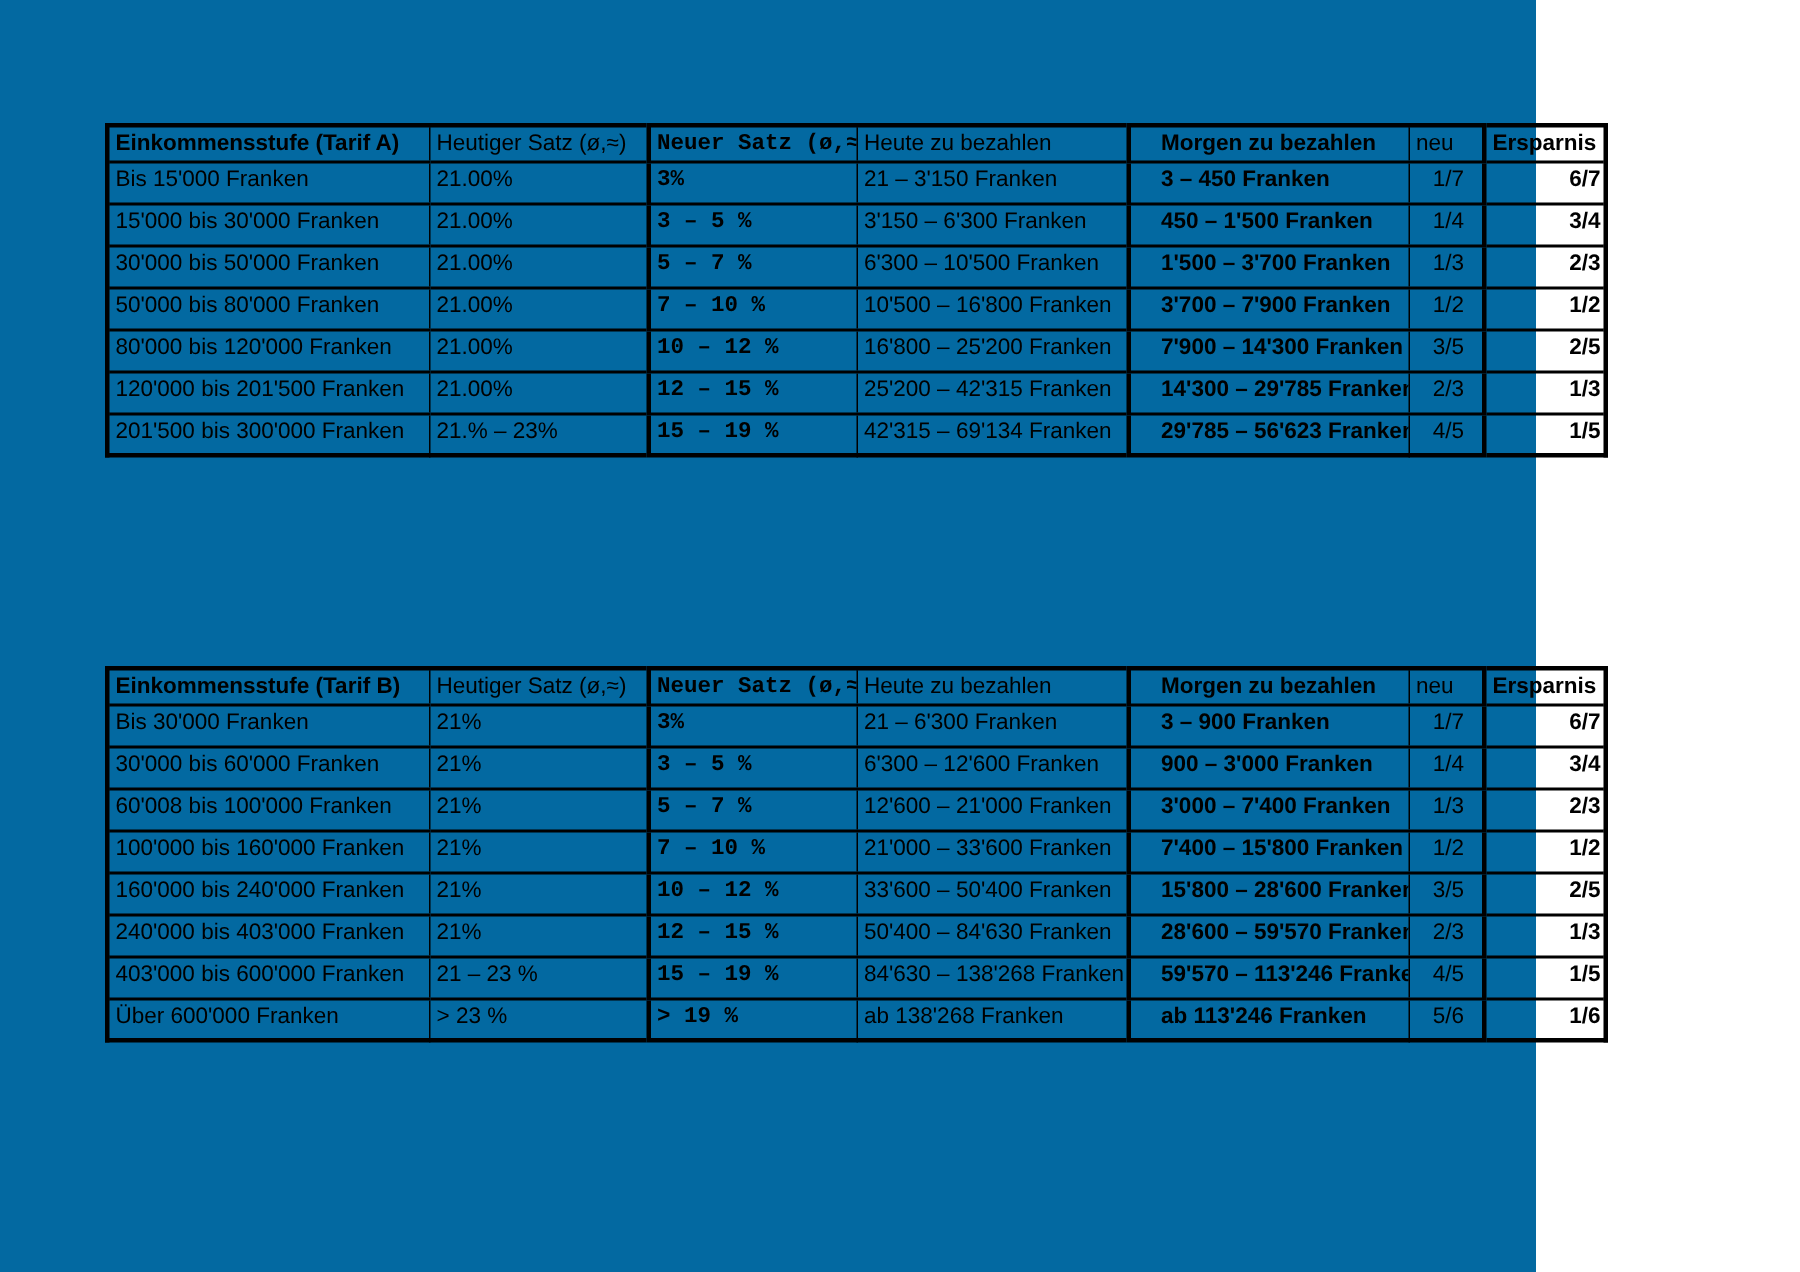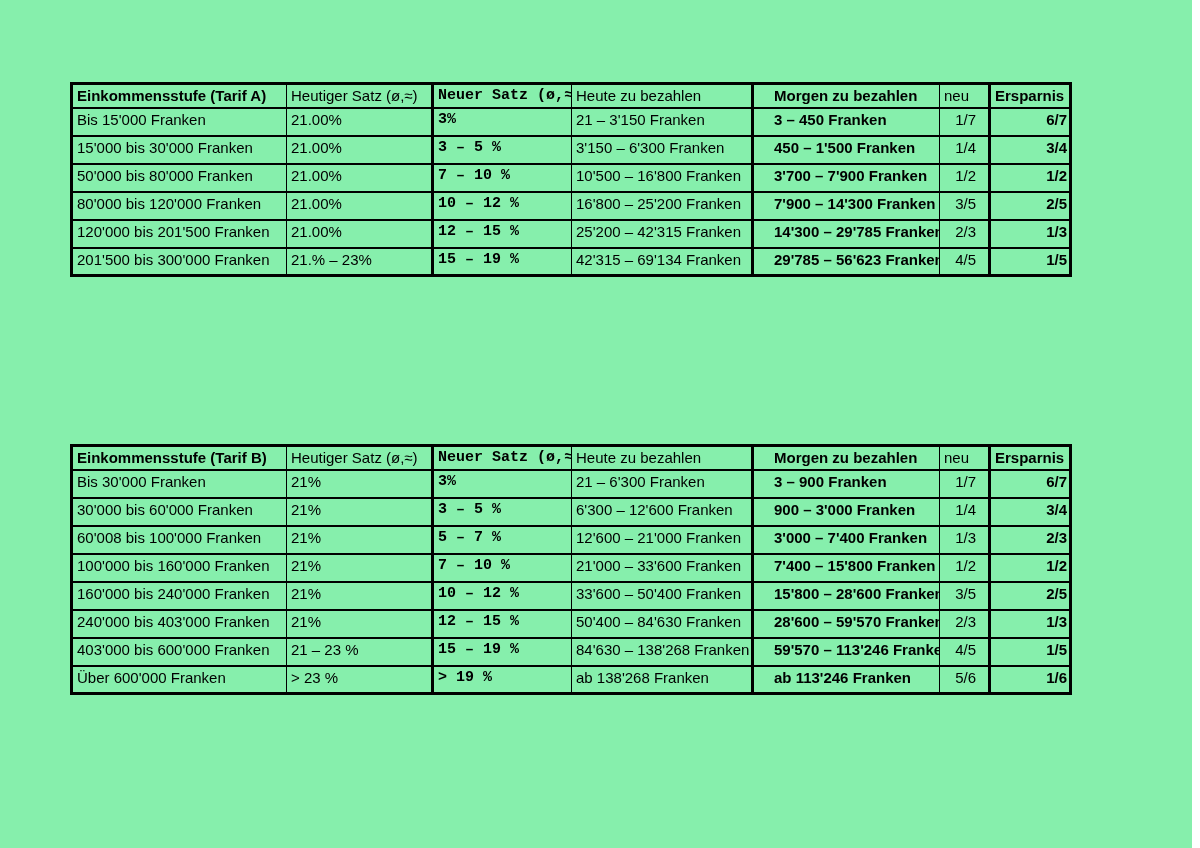--- a/index.html
+++ b/index.html
@@ -2,23 +2,23 @@
 <html><head>
 <meta charset="utf-8">
 <style>
   html, body {
     margin: 0;
     padding: 0;
     background: #ffffff;
   }
   .page {
     position: relative;
-    width: 1192px;
+    width: 1024px;
     height: 848px;
-    background: #86efac;
+    background: #0369a1;
     font-family: "Liberation Sans", sans-serif;
     color: #000000;
   }
   table.tarif {
     position: absolute;
     left: 70px;
     border-collapse: collapse;
     table-layout: fixed;
     width: 999px;
     border: 3px solid #000000;
@@ -94,20 +94,29 @@
         <tr>
           <td class="c0">15'000 bis 30'000 Franken</td>
           <td class="c1">21.00%</td>
           <td class="c2">3 – 5 %</td>
           <td class="c3">3'150 – 6'300 Franken</td>
           <td class="c4">450 – 1'500 Franken</td>
           <td class="c5">1/4</td>
           <td class="c6">3/4</td>
         </tr>
         <tr>
+          <td class="c0">30'000 bis 50'000 Franken</td>
+          <td class="c1">21.00%</td>
+          <td class="c2">5 – 7 %</td>
+          <td class="c3">6'300 – 10'500 Franken</td>
+          <td class="c4">1'500 – 3'700 Franken</td>
+          <td class="c5">1/3</td>
+          <td class="c6">2/3</td>
+        </tr>
+        <tr>
           <td class="c0">50'000 bis 80'000 Franken</td>
           <td class="c1">21.00%</td>
           <td class="c2">7 – 10 %</td>
           <td class="c3">10'500 – 16'800 Franken</td>
           <td class="c4">3'700 – 7'900 Franken</td>
           <td class="c5">1/2</td>
           <td class="c6">1/2</td>
         </tr>
         <tr>
           <td class="c0">80'000 bis 120'000 Franken</td>

